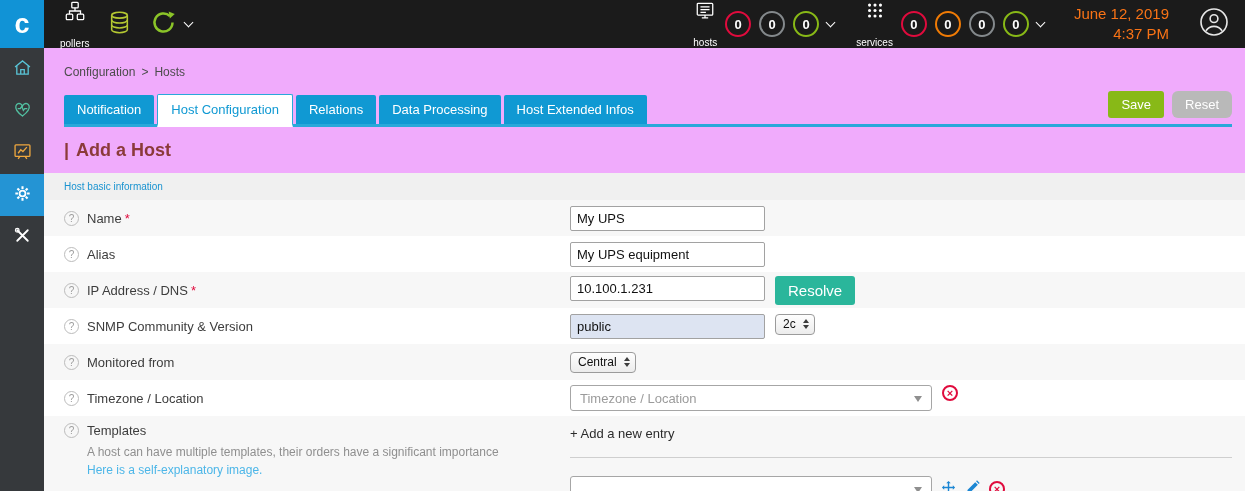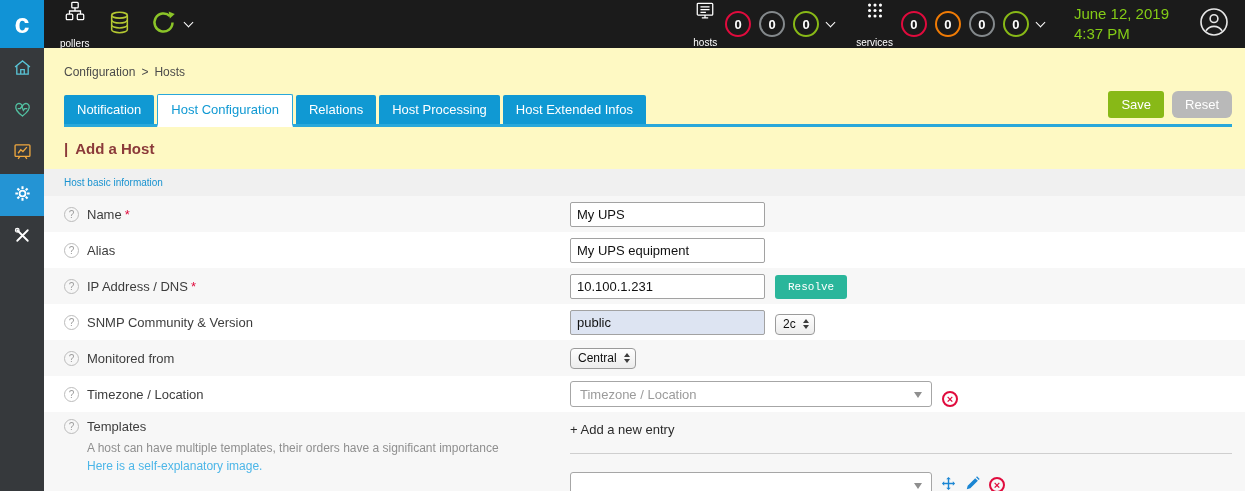--- a/index.html
+++ b/index.html
@@ -14,61 +14,61 @@
   .tb-left { display:flex; align-items:center; }
   .icon-col { display:flex; flex-direction:column; align-items:center; cursor:pointer; }
   .tb-label { color:#fff; font-size:10px; margin-top:12px; }
   .chev { width:7px; height:7px; border-right:1.6px solid #fff; border-bottom:1.6px solid #fff;
           transform:rotate(45deg); margin-top:-3px; cursor:pointer; }
   .tb-right { margin-left:auto; display:flex; align-items:center; padding-right:16px; }
   .tb-group { display:flex; align-items:center; gap:8px; }
   .counter { width:26px; height:26px; border:2px solid #888; border-radius:50%; color:#fff;
              font-size:13px; font-weight:700; display:flex; align-items:center; justify-content:center;
              background:transparent; cursor:pointer; }
-  .datetime { color:#84cc16; font-size:15px; line-height:1.35; }
+  .datetime { color:#f97316; font-size:15px; line-height:1.35;text-align:right; }
 
   
   .sidebar { position:absolute; left:0; top:48px; bottom:0; width:44px; background:#36393c; }
   .nav-item { width:44px; height:42px; display:flex; align-items:center; justify-content:center; cursor:pointer; }
   .nav-item.active { background:#2494d4; }
 
   
-  .content { margin-left:44px; height:443px; overflow:hidden; background:#fef9c3; }
+  .content { margin-left:44px; height:443px; overflow:hidden; background:#f0abfc; }
   .breadcrumb { padding:17px 0 8px 20px; font-size:12px; color:#4c4c4c; display:flex; gap:6px; }
   .breadcrumb .bc-link { cursor:pointer; }
 
   .tabstrip { display:flex; align-items:flex-end; margin:4px 13px 0 20px; border-bottom:3px solid #29a8da; }
   .tab { background:#1099d3; color:#fff; font-size:13px; font-family:inherit; padding:7px 13px;
          margin-right:3px; border:none; border-radius:2px 2px 0 0; cursor:pointer; white-space:nowrap; }
   .tab.active { background:#fff; color:#1099d3; border:1px solid #29a8da; border-bottom:3px solid #fff;
                 margin-bottom:-3px; }
   .strip-actions { margin-left:auto; display:flex; gap:8px; margin-bottom:6px; }
   .btn { border:none; border-radius:3px; color:#fff; font-size:13px; font-family:inherit;
          padding:6px 13px; cursor:pointer; }
   .btn-save { background:#88b917; }
   .btn-reset { background:#b9b9b9;border-radius:6px; }
 
-  .page-title { margin:13px 0 0 20px; font-size:15px; font-weight:700; color:#8b3a3a; }
+  .page-title { margin:13px 0 0 20px; font-size:18px; font-weight:700; color:#8b3a3a; }
   .page-title .bar { margin-right:7px; }
   .section-head { margin-top:12px; background:#f0f0f0; color:#1a93d0; font-size:10px; padding:8px 0 8px 20px; }
 
   
   .row { display:flex; align-items:center; min-height:36px; padding:0 13px 0 20px; background:#fff; }
   .row.alt { background:#f7f7f7; }
   .label-cell { width:506px; flex-shrink:0; display:flex; align-items:center; gap:8px; }
-  .ctrl-cell { flex:1; display:flex; align-items:flex-end; gap:10px; }
+  .ctrl-cell { flex:1; display:flex; align-items:flex-start; gap:10px; }
   .help { width:15px; height:15px; border:1px solid #bcbcbc; border-radius:50%; color:#9c9c9c; font-size:10px;
           display:inline-flex; align-items:center; justify-content:center; flex-shrink:0; cursor:pointer; }
   .lbl { font-size:13px; color:#3d3d3d; }
   .req { color:#e00b3d; margin-left:3px; }
   .txt { width:195px; height:25px; border:1px solid #a2a2a2; border-radius:2px; padding:2px 6px;
          font-size:13px; font-family:inherit; color:#111; background:#fff; }
   .txt.snmp { background:#dde4f2; }
-  .btn-resolve { background:#2ab69b; border:none; border-radius:3px; color:#fff; font-size:11px;
-                 font-family:Liberation Mono, monospace; padding:6px 13px; cursor:pointer; }
+  .btn-resolve { background:#2ab69b; border:none; border-radius:3px; color:#fff; font-size:15px;
+                 font-family:Liberation Sans, sans-serif; padding:6px 13px; cursor:pointer; }
   .mselect { display:inline-flex; align-items:center; gap:7px; height:21px; border:1px solid #9b9b9b;
              border-radius:4px; background:linear-gradient(#fefefe,#ececec); padding:2px 5px 2px 7px;
              font-size:12px; color:#101010; cursor:pointer; }
   .spin { display:flex; flex-direction:column; gap:2px; }
   .spin i { display:block; width:0; height:0; border-left:3px solid transparent; border-right:3px solid transparent; }
   .spin .up { border-bottom:4px solid #3c3c3c; }
   .spin .dn { border-top:4px solid #3c3c3c; }
   .ddl { width:362px; height:26px; border:1px solid #a6a6a6; border-radius:3px; background:#fff;
          display:flex; align-items:center; padding:0 26px 0 9px; position:relative; font-size:13px;
          color:#1a1a1a; cursor:pointer; }
@@ -257,21 +257,21 @@
     <div class="breadcrumb">
       <span class="bc-link">Configuration</span>
       <span>&gt;</span>
       <span class="bc-link">Hosts</span>
     </div>
 
     <div class="tabstrip">
       <button class="tab">Notification</button>
       <button class="tab active">Host Configuration</button>
       <button class="tab">Relations</button>
-      <button class="tab">Host Processing</button>
+      <button class="tab">Data Processing</button>
       <button class="tab">Host Extended Infos</button>
       <div class="strip-actions">
         <button class="btn btn-save">Save</button>
         <button class="btn btn-reset">Reset</button>
       </div>
     </div>
 
     <div class="page-title">
       <span class="bar">|</span><span>Add a Host</span>
     </div>

